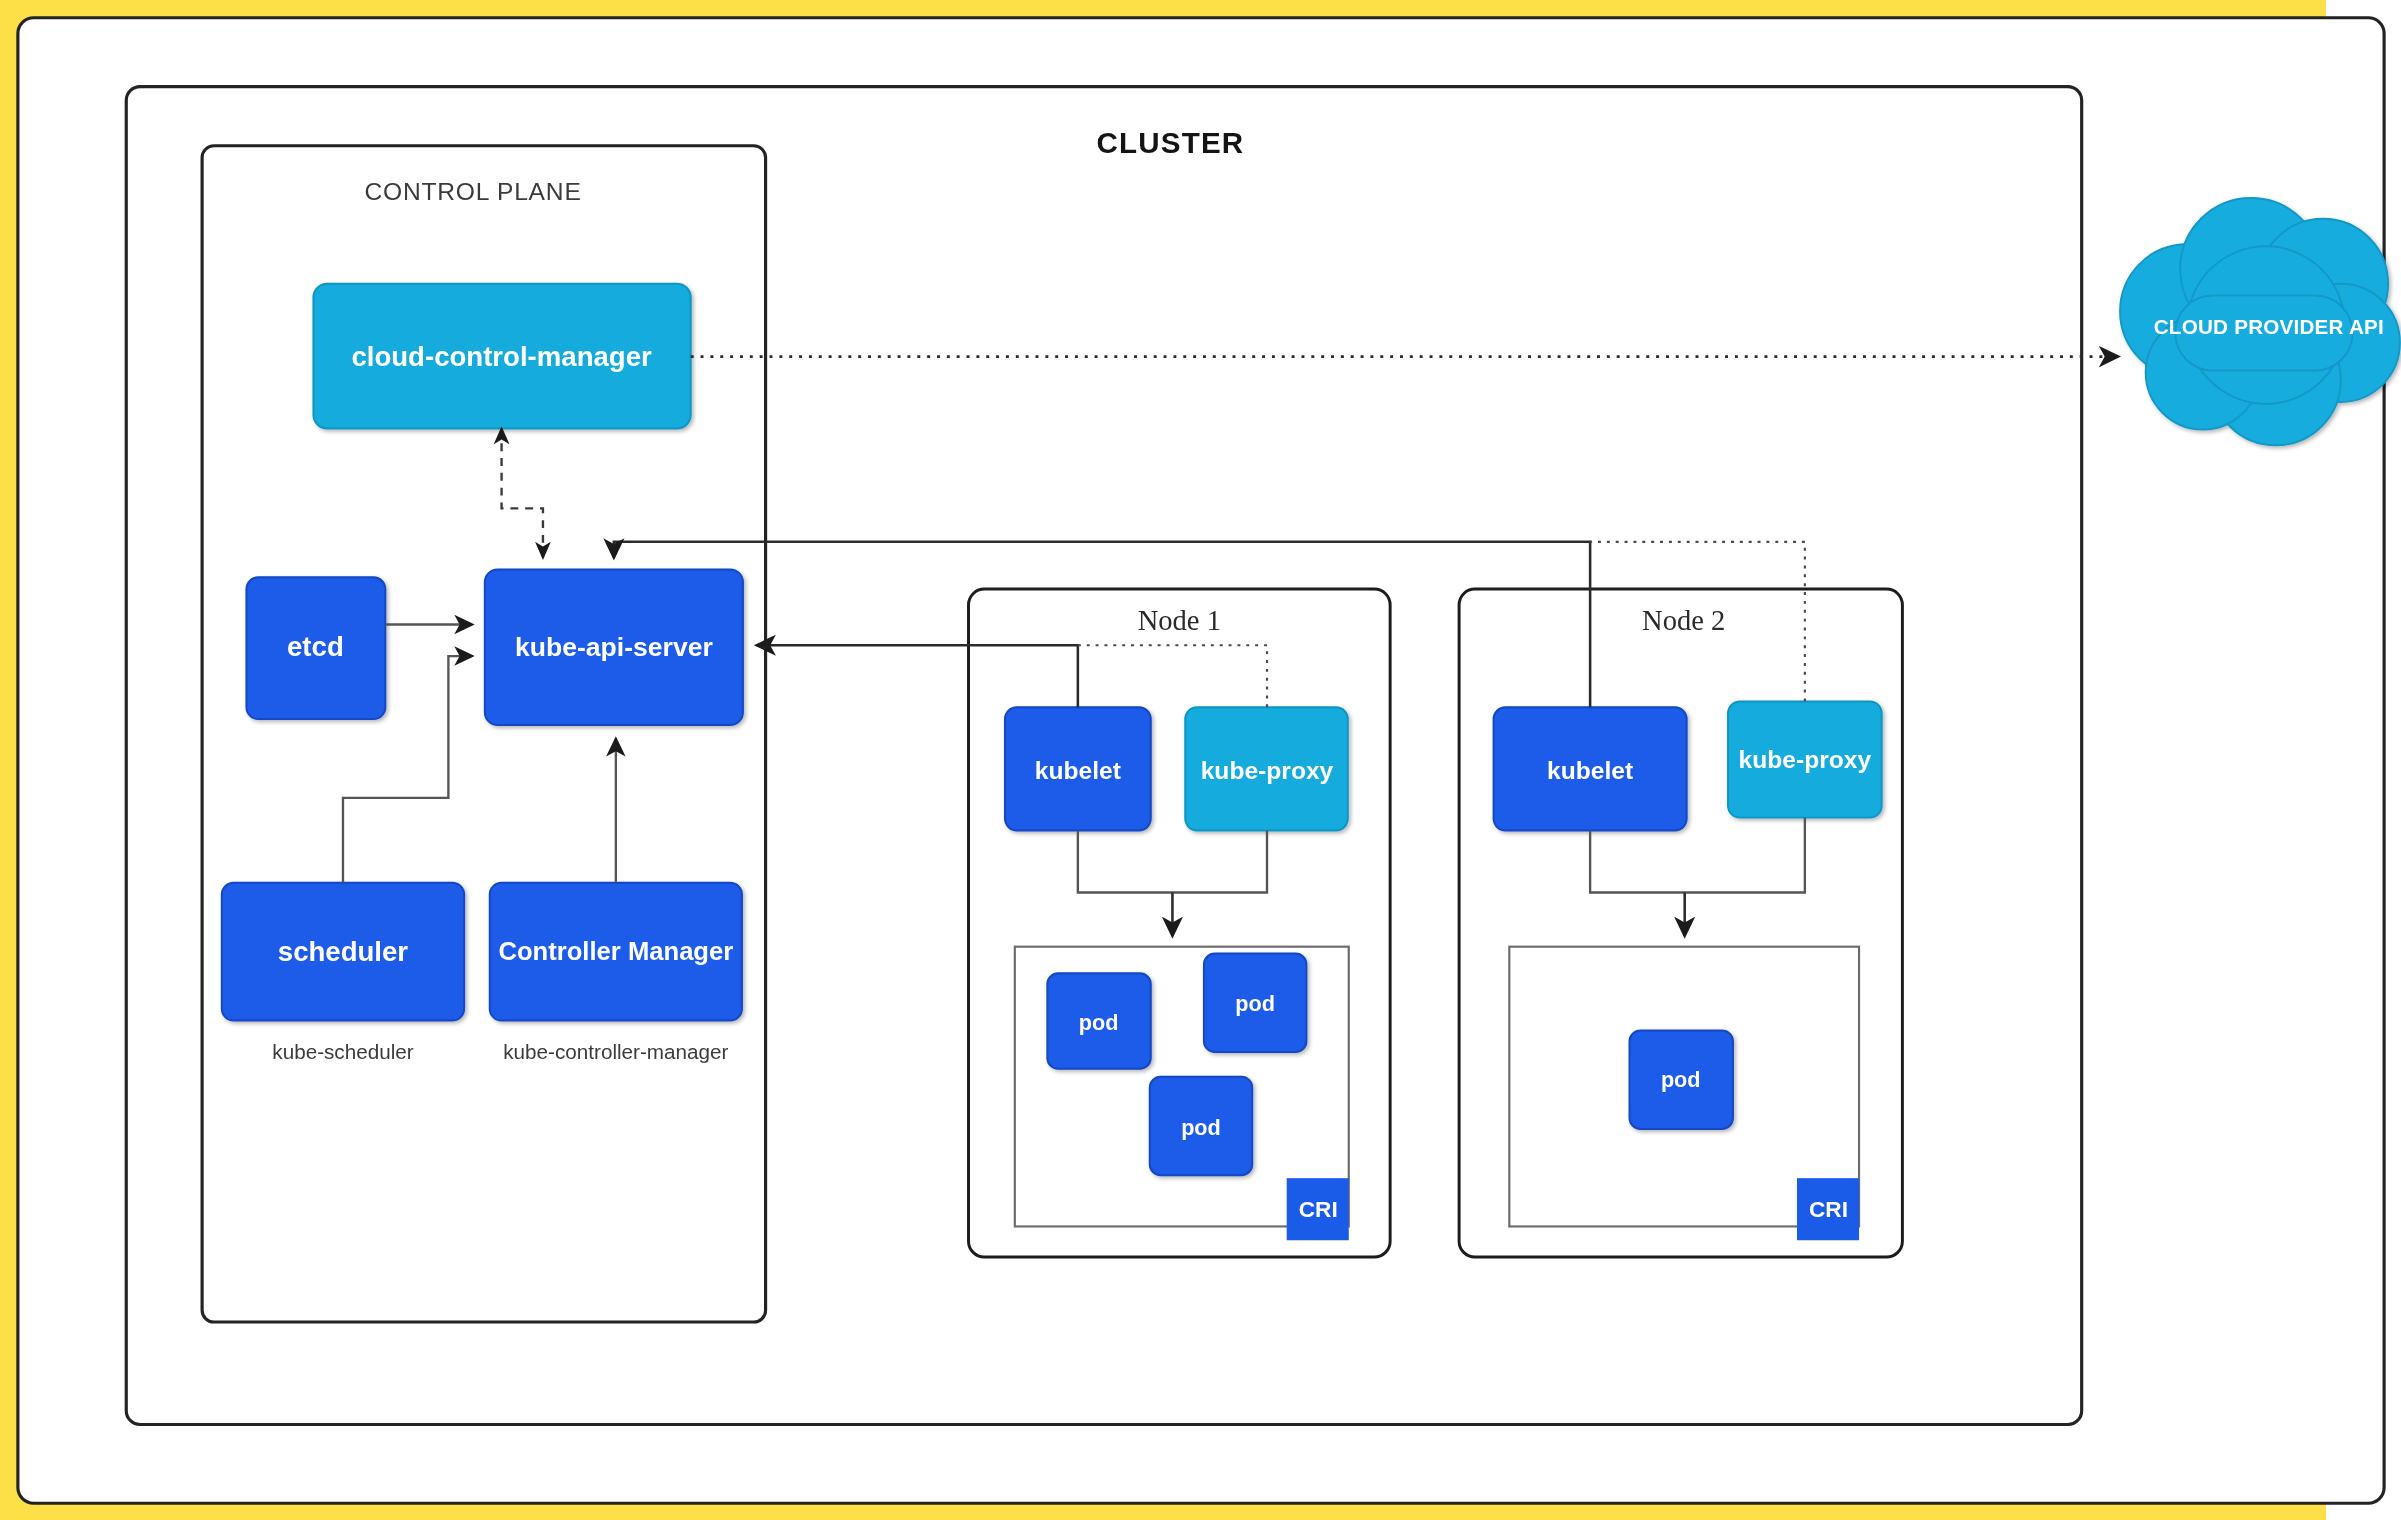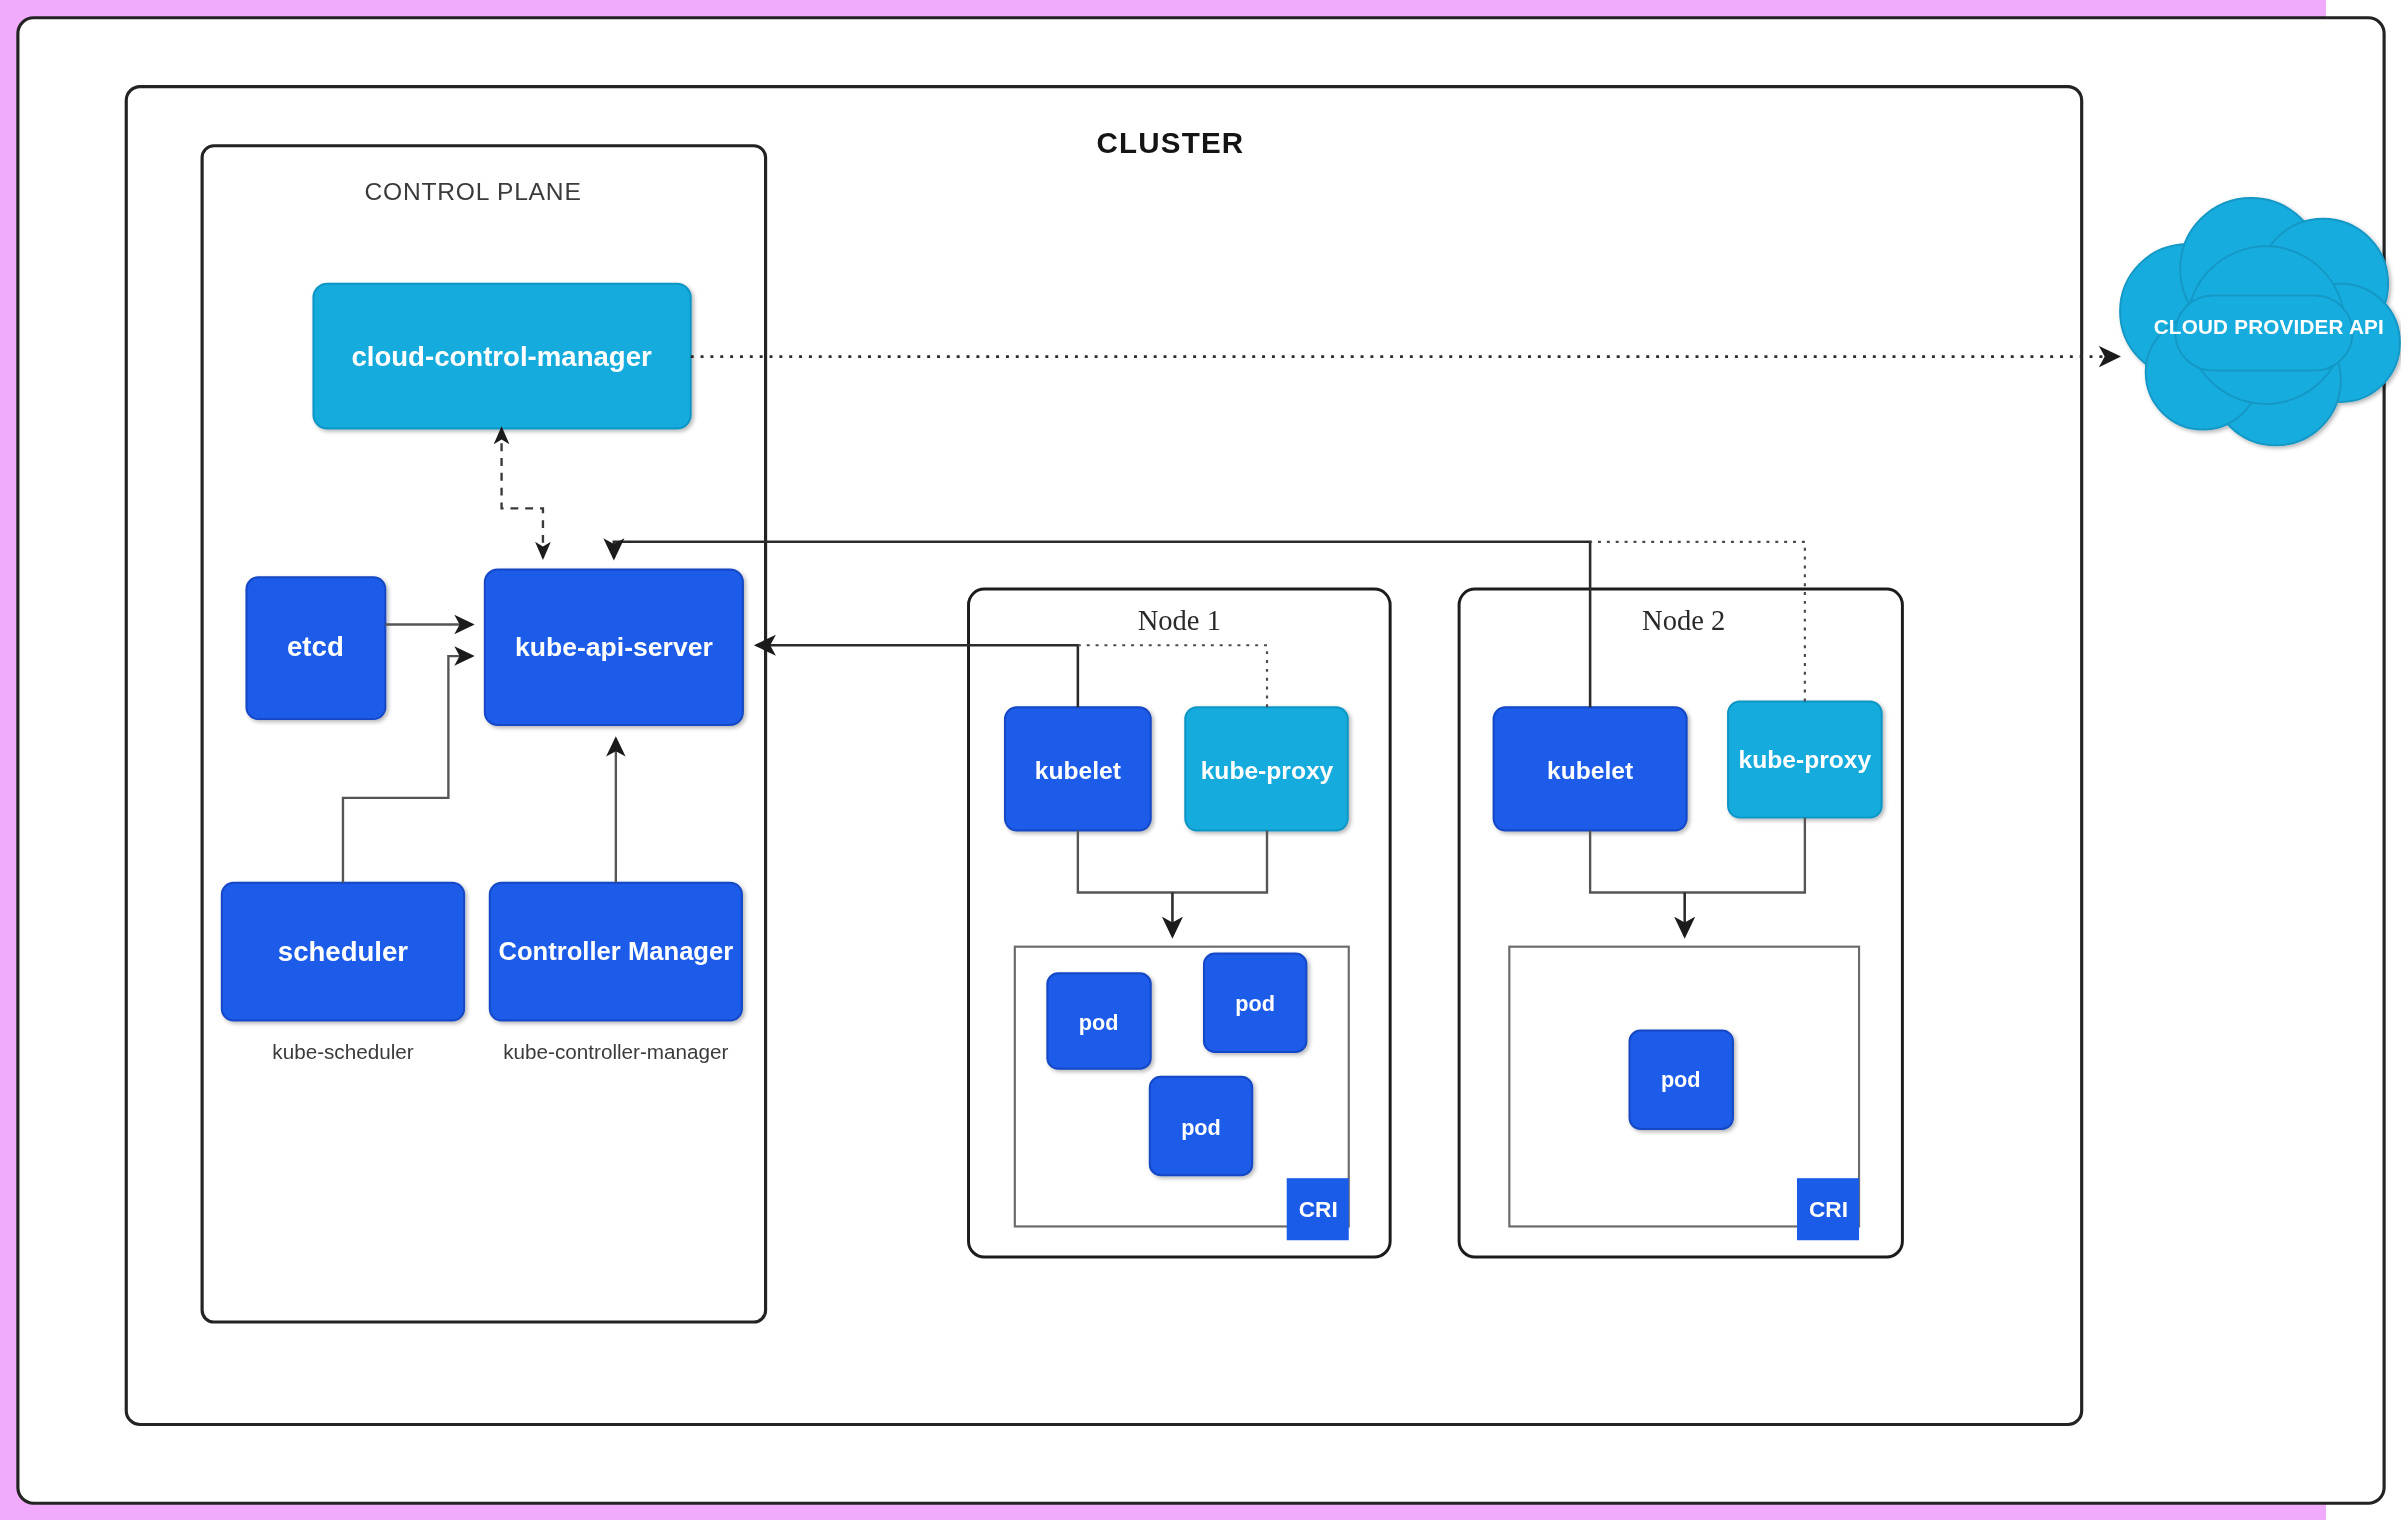--- a/index.html
+++ b/index.html
@@ -10,21 +10,21 @@
   body {
     width: 2402px;
     height: 1521px;
     font-family: "Liberation Sans", sans-serif;
     overflow: hidden;
   }
   #stage {
     position: relative;
     width: 2326px;
     height: 1521px;
-    background: #f0abfc;
+    background: #fde047;
   }
   svg#diagram {
     position: absolute;
     top: 0;
     left: 0;
     width: 2402px;
     height: 1521px;
     display: block;
   }
   .frame {

